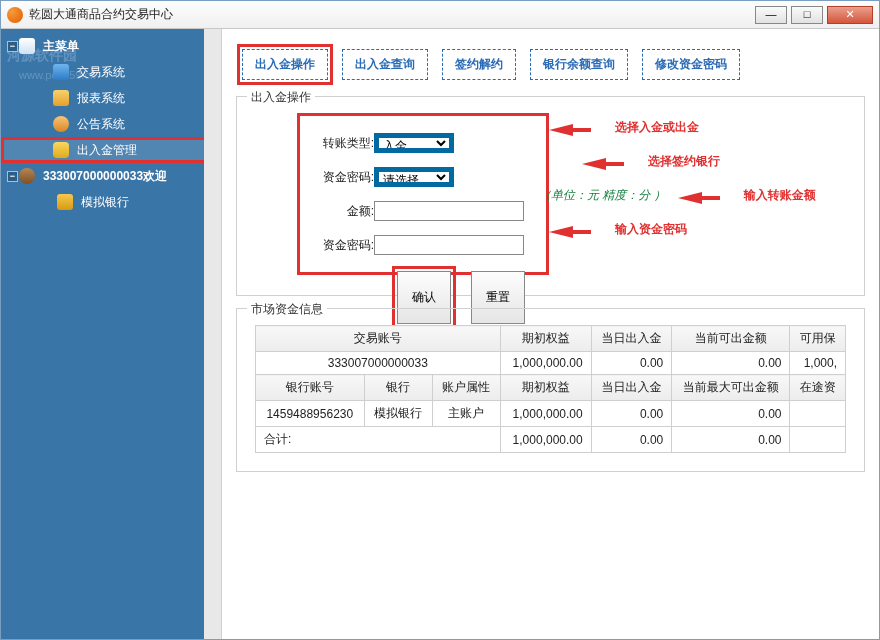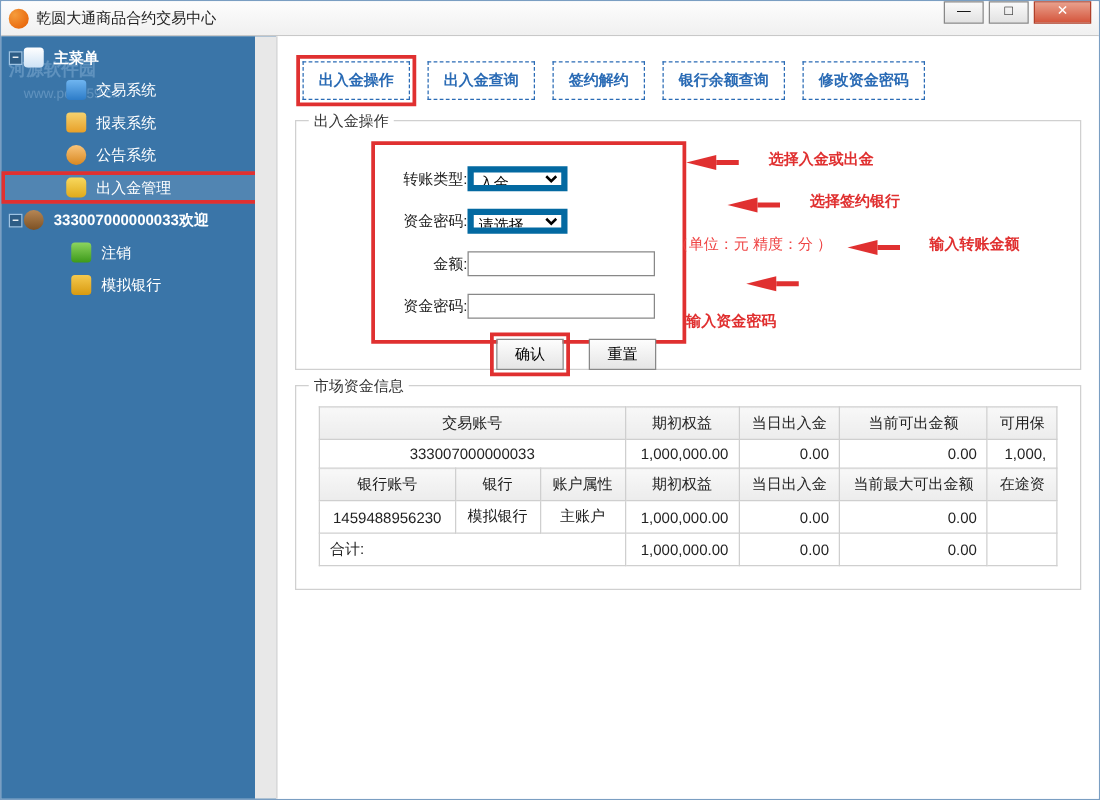--- a/index.html
+++ b/index.html
@@ -1,18 +1,18 @@
 <!DOCTYPE html>
 <html><head>
 <meta charset="utf-8">
 <style>
 * { box-sizing: border-box; margin: 0; padding: 0; font-family: "Microsoft YaHei", SimSun, sans-serif; font-size: 12px; }
 body { background: #fff; overflow: hidden; }
 .window { width: 880px; height: 640px; border: 1px solid #7a9ec2; background: #fff; position: relative; }
-.titlebar { height: 28px; background: linear-gradient(#fdfdfd, #f0f0f0); border-bottom: 1px solid #c8c8c8; display: flex; padding: 0 6px; justify-content: space-between; gap: 19px; }
+.titlebar { height: 28px; background: linear-gradient(#fdfdfd, #f0f0f0); border-bottom: 1px solid #c8c8c8; display: flex; align-items: center; padding: 0 6px; justify-content: space-between; gap: 19px; }
 .titlebar-left { display: flex; align-items: center; gap: 6px; }
 .app-icon { width: 16px; height: 16px; border-radius: 50%; background: radial-gradient(circle at 30% 30%, #f59c3c, #e55a00); display: inline-block; }
 .window-title { color: #222; font-size: 12px; }
 .win-controls { display: flex; gap: 4px; }
 .win-btn { width: 32px; height: 18px; border: 1px solid #888; background: linear-gradient(#fafafa,#e2e2e2); text-align: center; line-height: 14px; font-size: 11px; cursor: pointer; }
 .win-btn.close { width: 46px; background: linear-gradient(#e9a08c,#d4553c); color:#fff; border-color:#b0402a; }
 .body-area { display: flex; height: calc(100% - 28px); }
 .sidebar { width: 220px; background: #3a75a8; color: #fff; position: relative; overflow: hidden; }
 .watermark { position: absolute; top: 18px; left: 6px; font-size: 14px; opacity: 0.25; color: #cfe8ff; font-weight: bold; pointer-events: none; }
 .watermark2 { position: absolute; top: 40px; left: 18px; font-size: 11px; opacity: 0.25; color: #cfe8ff; pointer-events: none; }
@@ -45,24 +45,24 @@
 .form-area { border: 3px solid #e03030; padding: 10px 12px 10px 12px; width: 252px; margin-left: 42px; }
 .form-row { display: flex; align-items: center; height: 34px; gap: 0; }
 .form-label { width: 62px; text-align: right; color: #222; }
 .form-select { width: 80px; height: 20px; border: 5px solid #0369a1; background: #fff; }
 .form-input { width: 150px; height: 20px; border: 1px solid #888; background: #fff; padding: 0 3px; }
 
 .annot-row { position: absolute; display: flex; align-items: flex-end; gap: 8px; }
 .arrow { width: 0; height: 0; border-top: 6px solid transparent; border-bottom: 6px solid transparent; border-right: 24px solid #e03030; position: relative; }
 .arrow::after { content:""; position:absolute; left:24px; top:-2px; width:18px; height:4px; background:#e03030; }
 .annot-text { color: #e03030; font-weight: bold; }
-.unit-text { color: #ef4444; }
+.unit-text { color: #15803d; font-style: italic; }
 
 .btn-row { display: flex; gap: 20px; justify-content: center; margin-top: 10px; margin-left:40px; }
-.form-btn { border: 1px solid #888; background: linear-gradient(#fdfdfd,#e5e5e5); padding: 3px 14px; cursor: pointer; }
+.form-btn { border: 1px solid #888; background: linear-gradient(#fdfdfd,#e5e5e5); padding: 17px 14px; cursor: pointer; }
 .form-btn.highlight { outline: 3px solid #e03030; outline-offset: 2px; }
 
 .table { width: 100%; border-collapse: collapse; }
 .table th, .table td { border: 1px solid #cfcfcf; padding: 4px 8px; text-align: center; background: #fff; font-weight: normal; color:#222; }
 .table th { background: linear-gradient(#f8f8f8,#ececec); }
 .table td.num { text-align: right; }
 .table td.left { text-align: left; }
 .sum-row td { text-align: left; }
 </style>
 </head>
@@ -106,24 +106,20 @@
         <div class="nav-item active highlight">
           <span class="nav-icon icon-fund"></span>
           <span>出入金管理</span>
         </div>
         <div class="nav-item level0" style="padding-left:18px;">
           <span class="tree-toggle">−</span>
           <span class="nav-icon icon-account"></span>
           <span style="white-space:nowrap;overflow:hidden;">333007000000033欢迎</span>
         </div>
         <div class="nav-item level2">
-          <span class="nav-icon icon-user"></span>
-          <span>注销</span>
-        </div>
-        <div class="nav-item level2">
           <span class="nav-icon icon-key"></span>
           <span>模拟银行</span>
         </div>
       </div>
       <div class="sidebar-scroll"></div>
     </div>
 
     <div class="main" style="position:relative;">
       <div class="tab-row">
         <div class="tab-btn highlight">出入金操作</div>
@@ -164,21 +160,21 @@
           <span class="arrow"></span>
           <span style="width:26px"></span>
           <span class="annot-text">选择签约银行</span>
         </div>
         <div class="annot-row" style="top:90px; left:302px;">
           <span class="unit-text">（单位：元  精度：分 ）</span>
           <span class="arrow" style="margin-left:4px;"></span>
           <span style="width:26px"></span>
           <span class="annot-text">输入转账金额</span>
         </div>
-        <div class="annot-row" style="top:124px; left:312px;flex-direction:column;">
+        <div class="annot-row" style="top:124px; left:312px;">
           <span class="arrow"></span>
           <span style="width:26px"></span>
           <span class="annot-text">输入资金密码</span>
         </div>
 
         <div class="btn-row" style="position:absolute; left:120px; top:164px;">
           <button class="form-btn highlight">确认</button>
           <button class="form-btn">重置</button>
         </div>
       </div>

